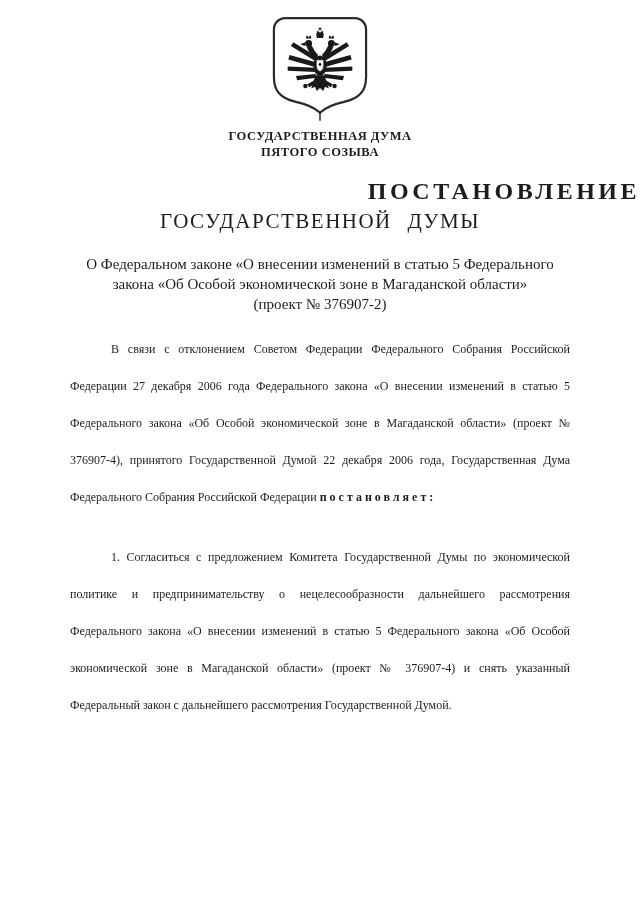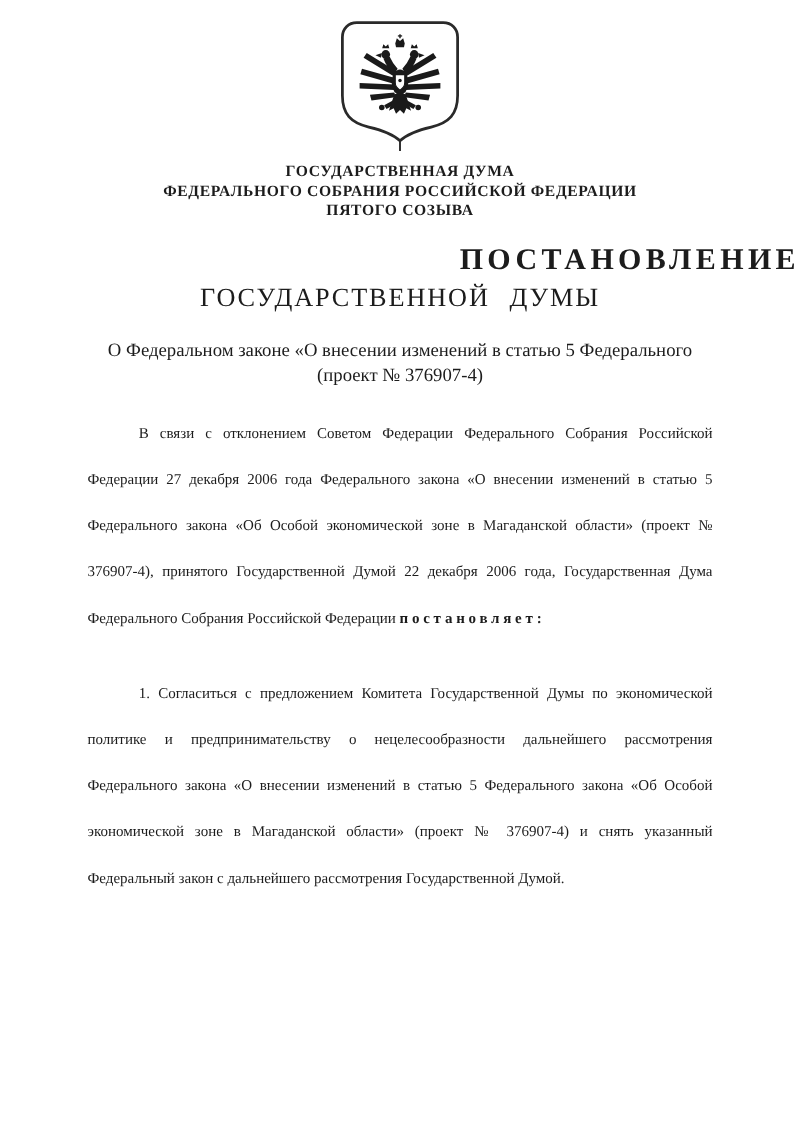--- a/index.html
+++ b/index.html
@@ -103,33 +103,33 @@
         <ellipse cx="60" cy="57" rx="10.5" ry="16"></ellipse>
         <path d="M53,72 L46,93 L52,90 L55,97 L60,92 L65,97 L68,90 L74,93 L67,72 Z"></path>
         <path d="M54,47.5 h12 v10 q0,6 -6,9.5 q-6,-3.5 -6,-9.5 z" fill="#ffffff" stroke="#1a1a1a" stroke-width="1.4"></path>
         <circle cx="60" cy="55" r="2.2"></circle>
       </g>
     </svg>
   </div>
 
   <div class="org">
     <div>ГОСУДАРСТВЕННАЯ ДУМА</div>
-    <div>ФЕДЕРАЛЬНОГО СОБРАНИЯ РОССИЙСКОЙ ФЕДЕРАЦИИ</div>
     <div>ПЯТОГО СОЗЫВА</div>
   </div>
 
   <div>
     <div class="doc-type-main">ПОСТАНОВЛЕНИЕ</div>
     <div class="doc-type-sub">ГОСУДАРСТВЕННОЙ ДУМЫ</div>
   </div>
 
   <div class="subject">
     <div class="subject-bold">
       <span>О Федеральном законе «О внесении изменений в статью 5 Федерального</span><br>
+      <span>закона «Об Особой экономической зоне в Магаданской области»</span>
     </div>
-    <div class="subject-project">(проект № 376907-4)</div>
+    <div class="subject-project">(проект № 376907-2)</div>
   </div>
 
   <p class="body-para para1"><span>В связи с отклонением Советом Федерации Федерального Собрания Российской Федерации 27 декабря 2006 года Федерального закона «О внесении изменений в статью 5 Федерального закона «Об Особой экономической зоне в Магаданской области» (проект № 376907-4), принятого Государственной Думой 22 декабря 2006 года, Государственная Дума Федерального Собрания Российской Федерации </span><span class="decree">постановляет:</span></p>
 
   <p class="body-para para2"><span>1. Согласиться с предложением Комитета Государственной Думы по экономической политике и предпринимательству о нецелесообразности дальнейшего рассмотрения Федерального закона «О внесении изменений в статью 5 Федерального закона «Об Особой экономической зоне в Магаданской области» (проект № 376907-4) и снять указанный Федеральный закон с дальнейшего рассмотрения Государственной Думой.</span></p>
 
 </div>
 
 </body></html>

